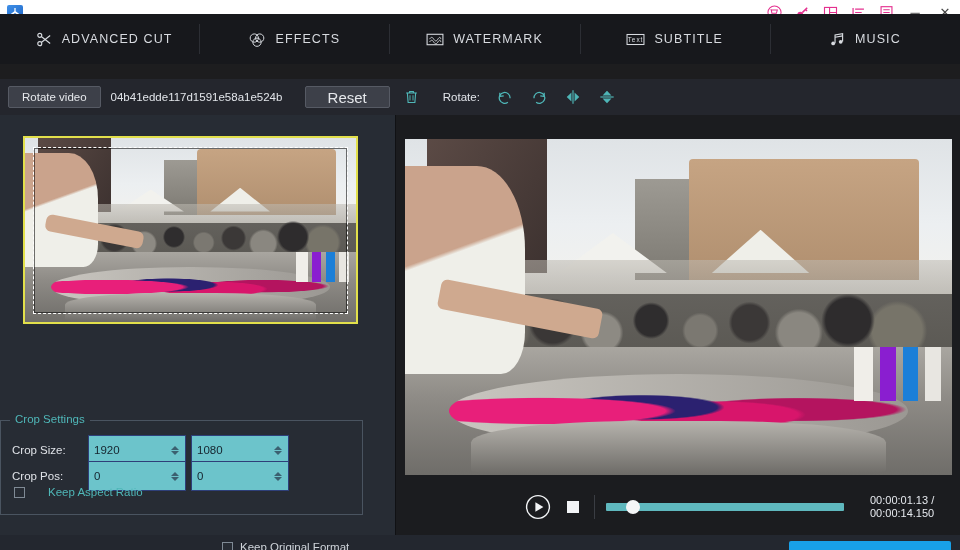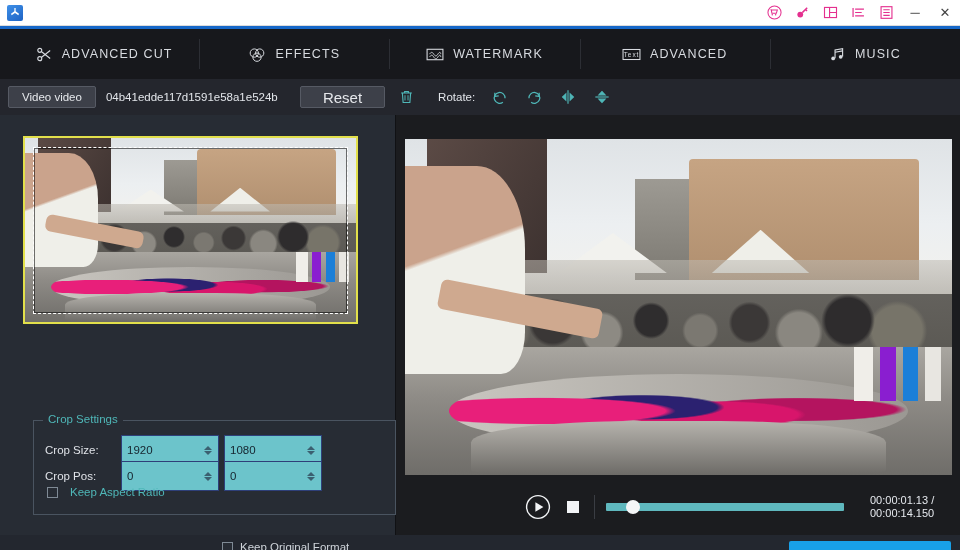--- a/index.html
+++ b/index.html
@@ -38,21 +38,21 @@
   }
   .tb-btn svg { display: block; }
   .tb-sys {
     width: 30px; height: 26px; display: flex; align-items: center; justify-content: center;
     color: #444; font-size: 13px; cursor: pointer;
   }
   #accentline { position: absolute; left: 0; top: 26px; width: 960px; height: 3px; background: #1667c8; }
 
   
   #tabbar {
-    position: absolute; left: 0; top: 29px; width: 960px; height: 50px;
+    position: absolute; left: 0; top: 14px; width: 960px; height: 50px;
     background: #17181c; display: flex; align-items: stretch; padding-left: 9px;
   }
   .tab {
     flex: 1 1 0; display: flex; align-items: center; justify-content: center;
     gap: 9px; color: #d8dbe0; font-size: 12.5px; letter-spacing: 1.1px;
     cursor: pointer; position: relative;
   }
   .tab + .tab::before {
     content: ""; position: absolute; left: 0; top: 10px; bottom: 10px;
     width: 1px; background: #2c2e34;
@@ -180,21 +180,21 @@
   }
   #marquee {
     position: absolute; left: 9px; top: 10px; right: 9px; bottom: 9px;
     outline: 1px dashed #ffffff; outline-offset: 0;
     box-shadow: 0 0 0 1px rgba(0,0,0,.55) inset;
     cursor: move;
   }
 
   
   #crop-settings {
-    position: absolute; left: 33px; top: 305px; width: 363px; height: 95px;
+    position: absolute; left: 0; top: 305px; width: 363px; height: 95px;
     border: 1px solid #4a5460;
   }
   #cs-legend {
     position: absolute; left: 9px; top: -8px; padding: 0 5px;
     background: #272c34; color: #4fb7b8; font-size: 11.5px;
   }
   .cs-row { position: absolute; left: 11px; display: flex; align-items: center; }
   .cs-label { width: 76px; color: #dfe2e7; font-size: 11.5px; }
   .spin {
     width: 98px; height: 30px; background: #6cc4cb;
@@ -210,21 +210,21 @@
     display: flex; flex-direction: column; justify-content: center; gap: 1px;
     cursor: pointer;
   }
   .spin .arrows i {
     display: block; width: 0; height: 0; border-left: 4px solid transparent;
     border-right: 4px solid transparent;
   }
   .spin .arrows i.up { border-bottom: 4px solid #3b6070; }
   .spin .arrows i.dn { border-top: 4px solid #3b6070; }
   .spin + .spin { margin-left: 5px; }
-  #keep-ratio-row { position: absolute; left: 13px; top: 65px; display: flex; align-items: center; gap: 12px; cursor: pointer; }
+  #keep-ratio-row { position: absolute; left: 13px; top: 65px; display: flex; align-items: center; gap: 23px; cursor: pointer; }
   .ckbox {
     width: 11px; height: 11px; border: 1px solid #7f8a95; background: #272c34; flex: none;
   }
   .ck-label { color: #4fb7b8; font-size: 11.5px; }
 
   
   #bottom-strip {
     position: absolute; left: 0; top: 535px; width: 960px; height: 15px;
     background: #23272f;
   }
@@ -349,38 +349,38 @@
       <span>WATERMARK</span>
     </div>
 
     <div class="tab">
       <span class="ticon">
         <svg width="19" height="15" viewBox="0 0 22 16" fill="none" stroke="#d8dbe0" stroke-width="1.2">
           <rect x="1.2" y="2.2" width="19.6" height="11.6"></rect>
           <text x="11" y="11" font-size="7.5" fill="#d8dbe0" stroke="none" text-anchor="middle" font-family="Liberation Sans">Text</text>
         </svg>
       </span>
-      <span>ADVANCED</span>
+      <span>SUBTITLE</span>
     </div>
 
     <div class="tab">
       <span class="ticon">
         <svg width="17" height="17" viewBox="0 0 18 18" fill="none" stroke="#d8dbe0" stroke-width="1.2">
           <path d="M6.4 13V4.2l8-1.4V11"></path>
             <path d="M6.4 6.6l8-1.4"></path>
           <circle cx="4.4" cy="13.2" r="2" fill="#d8dbe0" stroke="none"></circle>
           <circle cx="12.4" cy="11.4" r="2" fill="#d8dbe0" stroke="none"></circle>
         </svg>
       </span>
       <span>MUSIC</span>
     </div>
   </div>
 
   <div id="toolbar">
-    <div id="import-btn">Video video</div>
+    <div id="import-btn">Rotate video</div>
     <div id="filename">04b41edde117d1591e58a1e524b</div>
     <div id="reset-btn">Reset</div>
     <div id="trash-btn">
       <svg width="15" height="16" viewBox="0 0 16 17" fill="none" stroke="#4fb7b8" stroke-width="1.2">
         <path d="M2.4 4.2h11.2"></path>
           <path d="M6 4.2V2.6h4v1.6"></path>
         <path d="M3.6 4.2l.8 10.2h7.2l.8-10.2"></path>
         <path d="M6.4 6.6v5.6M9.6 6.6v5.6" stroke-width="1"></path>
       </svg>
     </div>

